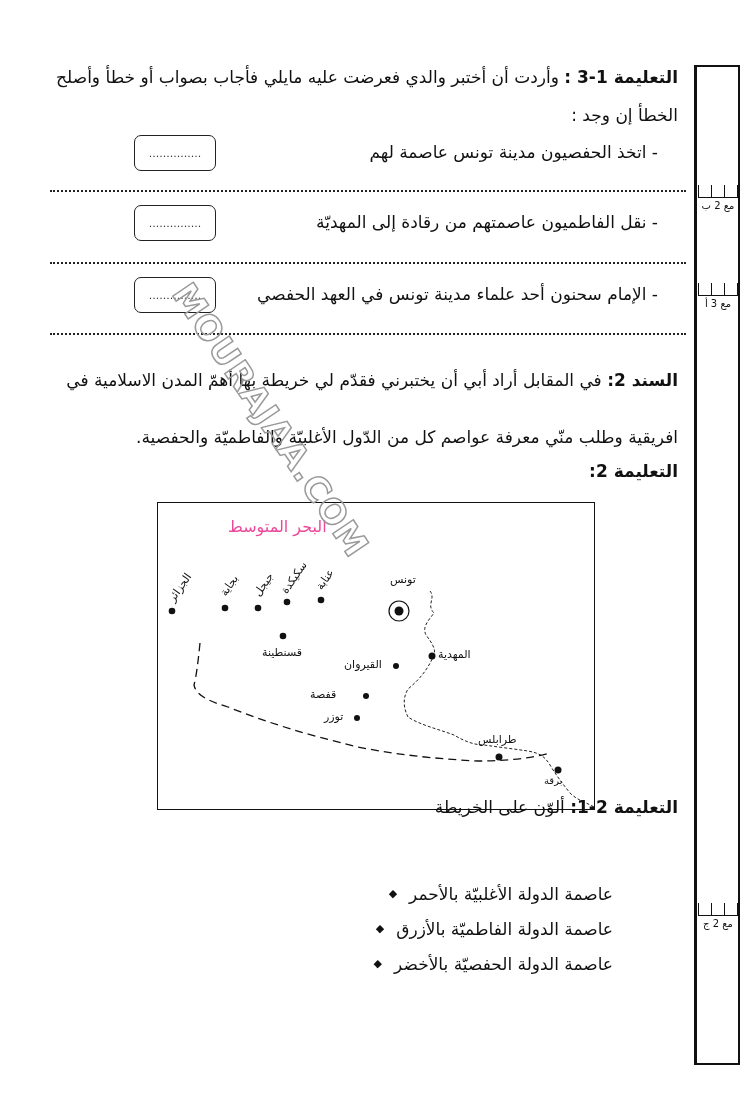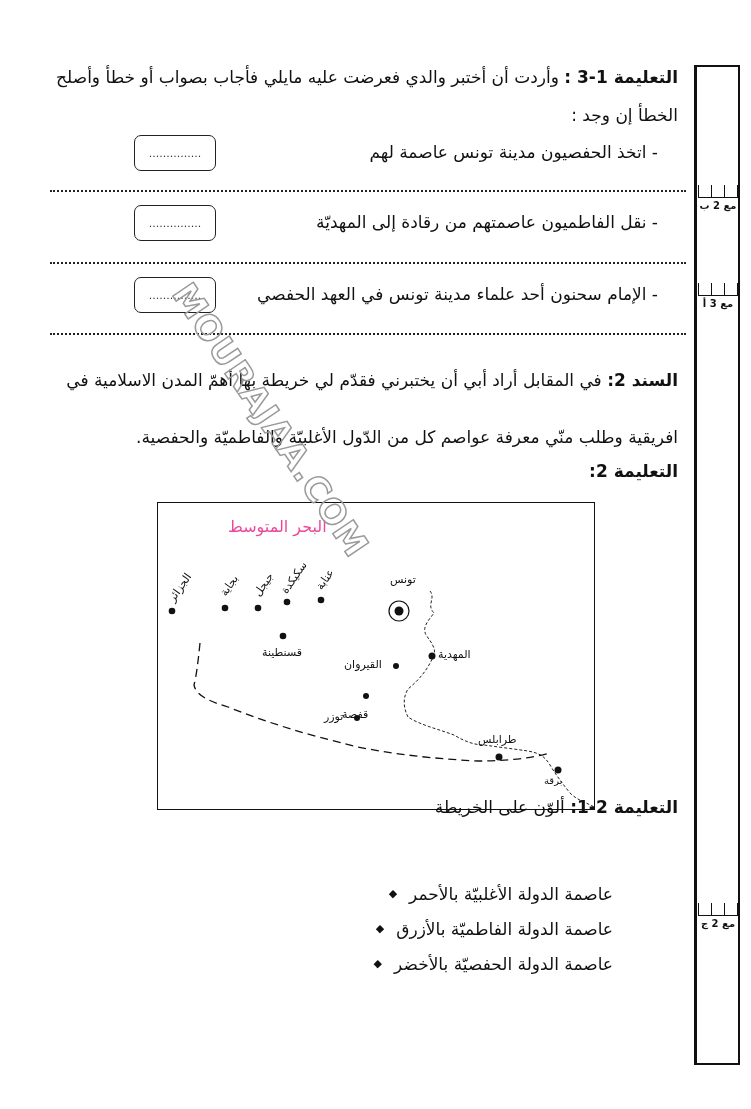--- a/index.html
+++ b/index.html
@@ -13,21 +13,21 @@
   .answer-box { position:absolute; width:80px; height:34px; border:1.5px solid #222;
                 border-radius:7px; background:#fff; display:flex; align-items:center;
                 justify-content:center; font-size:11px; letter-spacing:0px; color:#333; cursor:text; }
   .margin-col { position:absolute; left:694px; top:65px; width:46px; height:1000px;
                 border-left:3px solid #111; border-right:2px solid #111; border-top:2px solid #111;
                 border-bottom:2px solid #111; box-sizing:border-box; }
   .grade { position:absolute; left:698px; width:40px; }
   .grade .cells { height:12px; display:flex; border-bottom:1.5px solid #111; }
   .grade .cells span { flex:1; border-left:1.5px solid #111; }
   .grade .cells span:last-child { border-right:1.5px solid #111; }
-  .grade .code { font-size:10px; text-align:center; direction:rtl; margin-top:2px; font-weight:bold; }
+  .grade .code { font-size:10px; text-align:center; direction:rtl; margin-top:2px; font-weight:normal; }
   .map { position:absolute; left:157px; top:502px; width:438px; height:308px;
          border:1.5px solid #111; box-sizing:border-box; background:#fff; }
   .city-label { position:absolute; font-size:11px; direction:rtl; white-space:nowrap; }
   .bullet-item { display:flex; flex-direction:row-reverse; align-items:center; gap:12px; }
   .watermark { position:absolute; left:110px; top:400px; transform:rotate(56deg);
                font-family:"DejaVu Sans", sans-serif; font-weight:bold; font-size:34px;
                letter-spacing:1px; color:transparent; -webkit-text-stroke:1.5px #9a9a9a;
                pointer-events:none; white-space:nowrap; }
 </style>
 </head>
@@ -119,21 +119,21 @@
 
   <div class="city-label" style="left:6px; top:78px; transform:rotate(-55deg);">الجزائر</div>
   <div class="city-label" style="left:60px; top:76px; transform:rotate(-55deg);">بجاية</div>
   <div class="city-label" style="left:93px; top:75px; transform:rotate(-55deg);">جيجل</div>
   <div class="city-label" style="left:118px; top:68px; transform:rotate(-55deg);">سكيكدة</div>
   <div class="city-label" style="left:156px; top:70px; transform:rotate(-55deg);">عنابة</div>
   <div class="city-label" style="left:232px; top:70px;text-align:center;">تونس</div>
   <div class="city-label" style="left:104px; top:143px;">قسنطينة</div>
   <div class="city-label" style="left:280px; top:145px;">المهدية</div>
   <div class="city-label" style="left:186px; top:155px;">القيروان</div>
-  <div class="city-label" style="left:184px; top:185px;margin-top:20px;">قفصة</div>
+  <div class="city-label" style="left:152px; top:185px;">قفصة</div>
   <div class="city-label" style="left:166px; top:207px;">توزر</div>
   <div class="city-label" style="left:320px; top:230px;">طرابلس</div>
   <div class="city-label" style="left:386px; top:272px; font-size:10px;">برقة</div>
 </div>
 
 <div class="abs rtl line-text" style="right:73px; top:796px;">
   <span class="bold-label">التعليمة 2-1:</span>
   <span>ألوّن على الخريطة</span>
 </div>
 <div class="abs rtl line-text bullet-item" style="right:138px; top:883px;">

